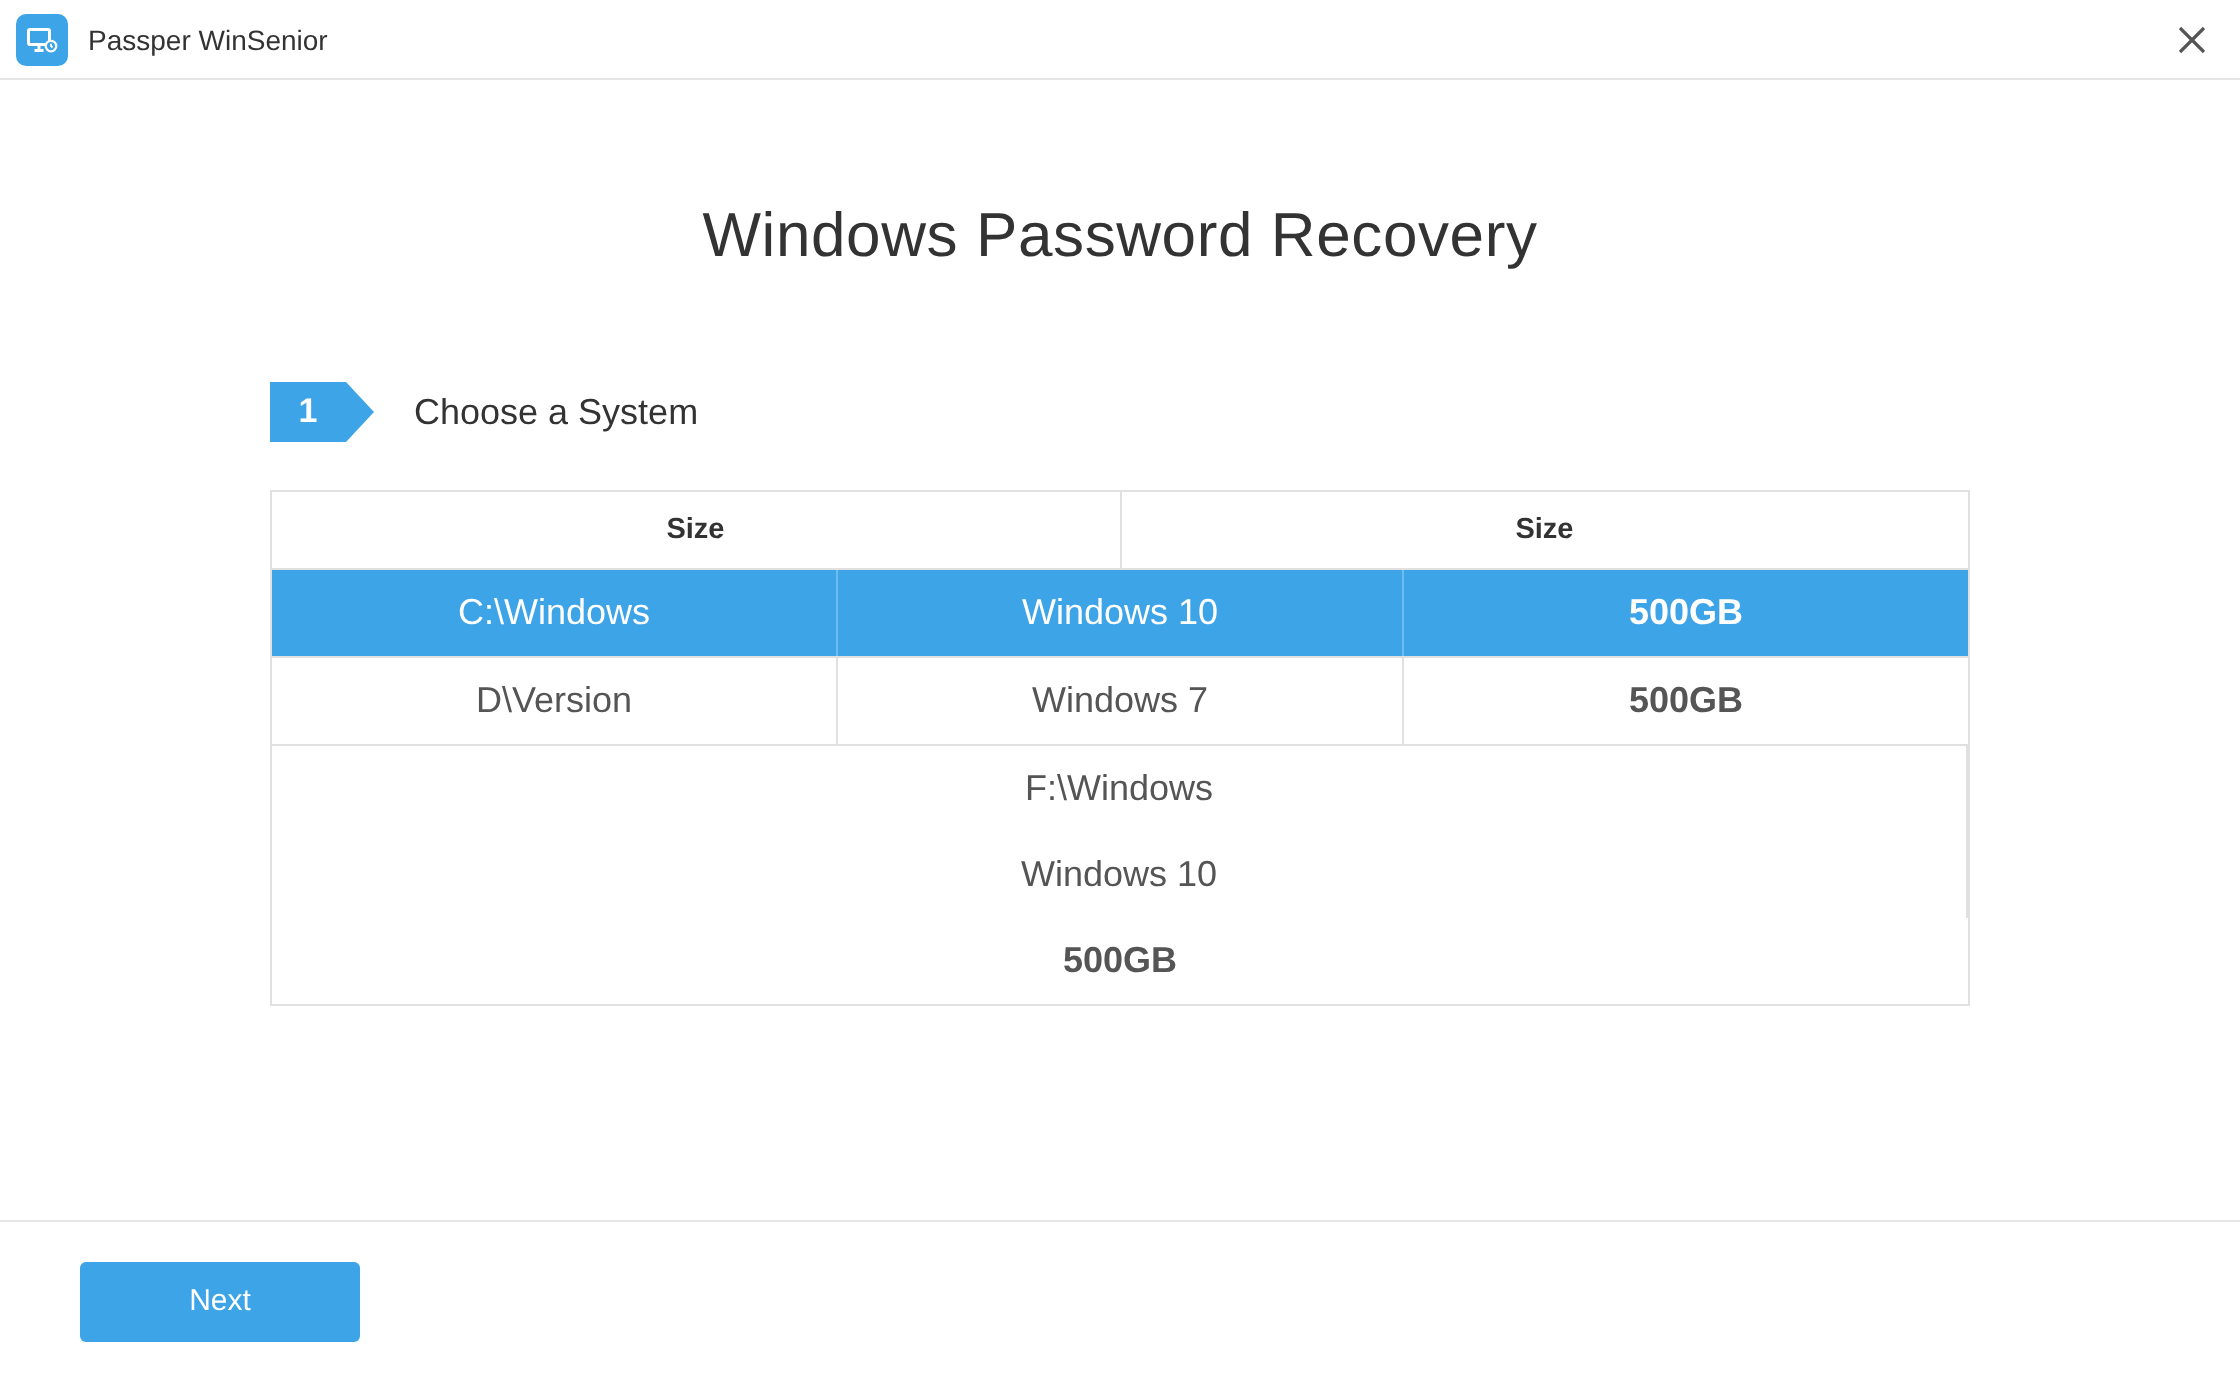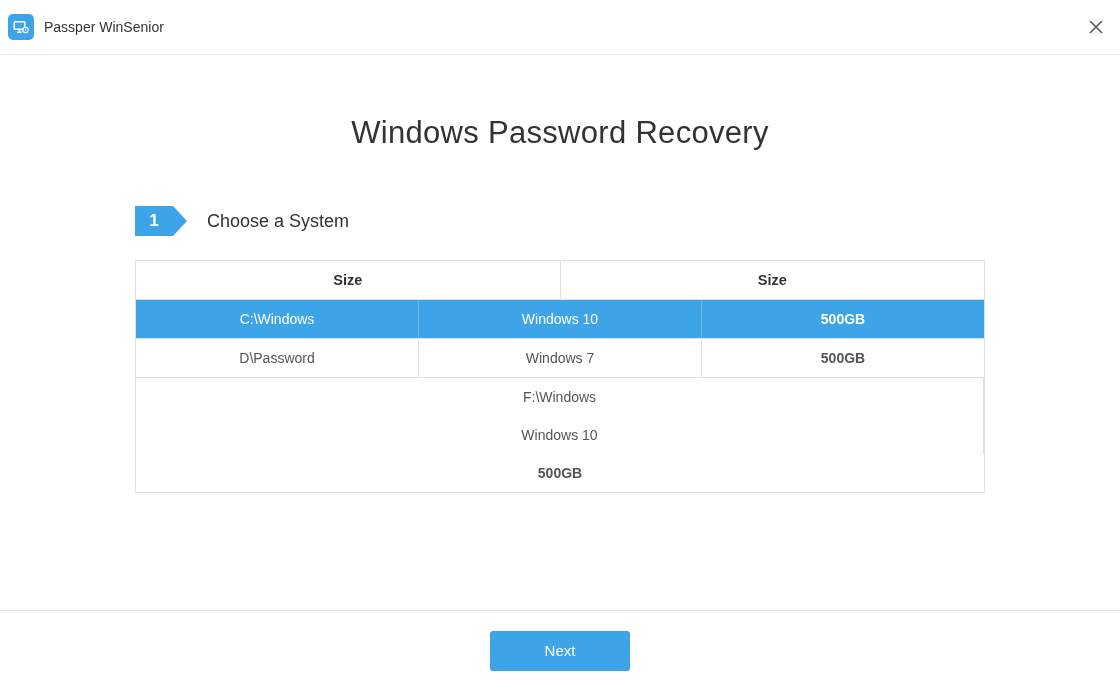--- a/index.html
+++ b/index.html
@@ -9,21 +9,21 @@
     }
     body {
       font-family: "Segoe UI", -apple-system, BlinkMacSystemFont, sans-serif;
       width: 1120px;
       height: 690px;
       background: #ffffff;
       position: relative;
       overflow: hidden;
     }
     .titlebar {
-      height: 55px;
+      height: 40px;
       border-bottom: 1px solid #e6e6e6;
       display: flex;
       align-items: center;
       padding: 0 8px;
       position: relative;
     }
     .app-icon {
       width: 26px;
       height: 26px;
       background: #3ea4e8;
@@ -137,21 +137,21 @@
       cursor: pointer;
     }
     .trow:last-child {
       border-bottom: none;
       flex-direction: column;
     }
     .td {
       flex: 1;
       text-align: center;
       padding: 11px 0;
-      font-size: 14px;
+      font-size: 18px;
       color: #555;
       border-right: 1px solid #e0e0e0;
     }
     .td:last-child {
       border-right: none;
       font-weight: bold;
     }
     .trow.selected {
       background: #3ea4e8;
     }
@@ -161,21 +161,21 @@
     }
     .footer {
       position: absolute;
       bottom: 0;
       left: 0;
       right: 0;
       height: 80px;
       border-top: 1px solid #e6e6e6;
       display: flex;
       align-items: center;
-      justify-content: center;
+      justify-content: flex-start;
       padding: 11px 40px;
     }
     .next-btn {
       background: #3ea4e8;
       color: #fff;
       border: none;
       width: 140px;
       height: 40px;
       font-size: 15px;
       border-radius: 3px;
@@ -219,21 +219,21 @@
         <div class="th">Size</div>
         <div class="th">Size</div>
       </div>
 
       <div class="trow selected">
         <div class="td">C:\Windows</div>
         <div class="td">Windows 10</div>
         <div class="td">500GB</div>
       </div>
       <div class="trow">
-        <div class="td">D\Password</div>
+        <div class="td">D\Version</div>
         <div class="td">Windows 7</div>
         <div class="td">500GB</div>
       </div>
       <div class="trow">
         <div class="td">F:\Windows</div>
         <div class="td">Windows 10</div>
         <div class="td">500GB</div>
       </div>
     </div>
   </div>

